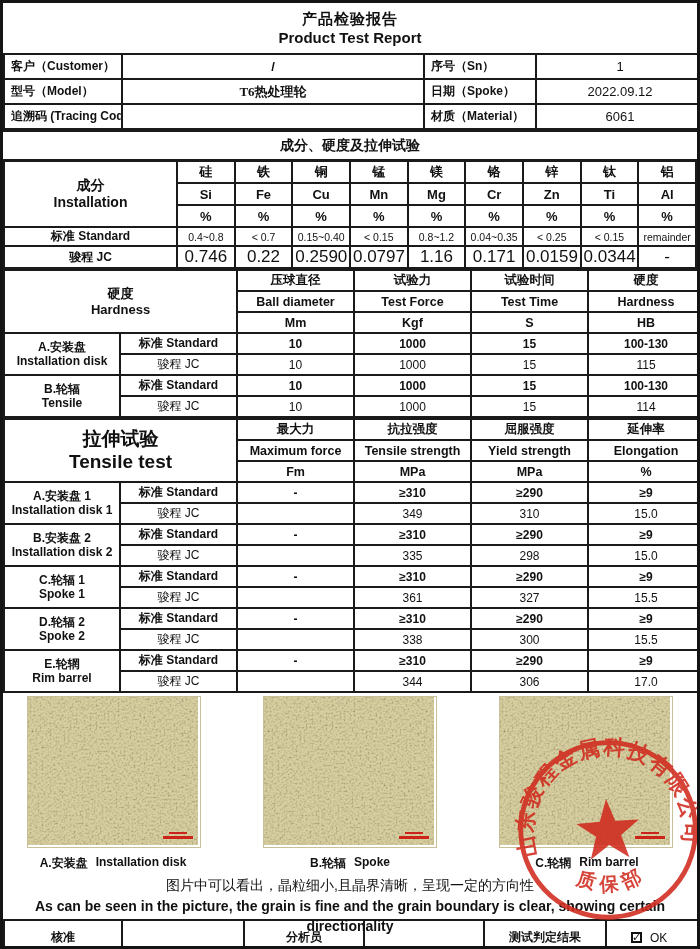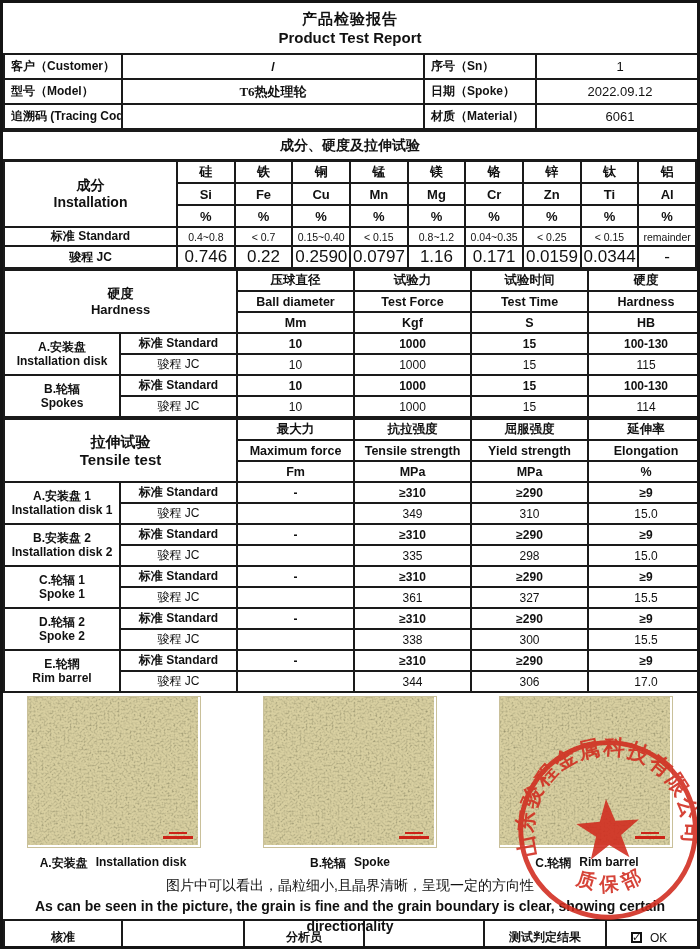--- a/index.html
+++ b/index.html
@@ -239,21 +239,21 @@
       <td class="sublbl">骏程 JC</td>
       <td>10</td>
       <td>1000</td>
       <td>15</td>
       <td>115</td>
     </tr>
     <tr class="std" style="height:21px">
       <td rowspan="2">
         <div class="rowlabel">
           <div>B.轮辐</div>
-          <div>Spokes</div>
+          <div>Tensile</div>
         </div>
       </td>
       <td class="sublbl">标准 Standard</td>
       <td>10</td>
       <td>1000</td>
       <td>15</td>
       <td>100-130</td>
     </tr>
     <tr class="jc" style="height:21px">
       <td class="sublbl">骏程 JC</td>
@@ -270,21 +270,21 @@
         <col style="width:116px">
         <col style="width:117px">
         <col style="width:117px">
         <col style="width:117px">
         <col style="width:117px">
         <col style="width:116px">
       </colgroup>
     <tbody>
         <tr class="hrow">
       <td colspan="2" rowspan="3">
-        <div class="twoLine" style="font-size:15px;font-weight:bold;">
+        <div class="twoLine" style="font-size:19px;font-weight:bold;">
           <span>拉伸试验</span>
           <span>Tensile test</span>
         </div>
       </td>
       <td>最大力</td>
       <td>抗拉强度</td>
       <td>屈服强度</td>
       <td>延伸率</td>
     </tr>
     <tr class="hrow">

